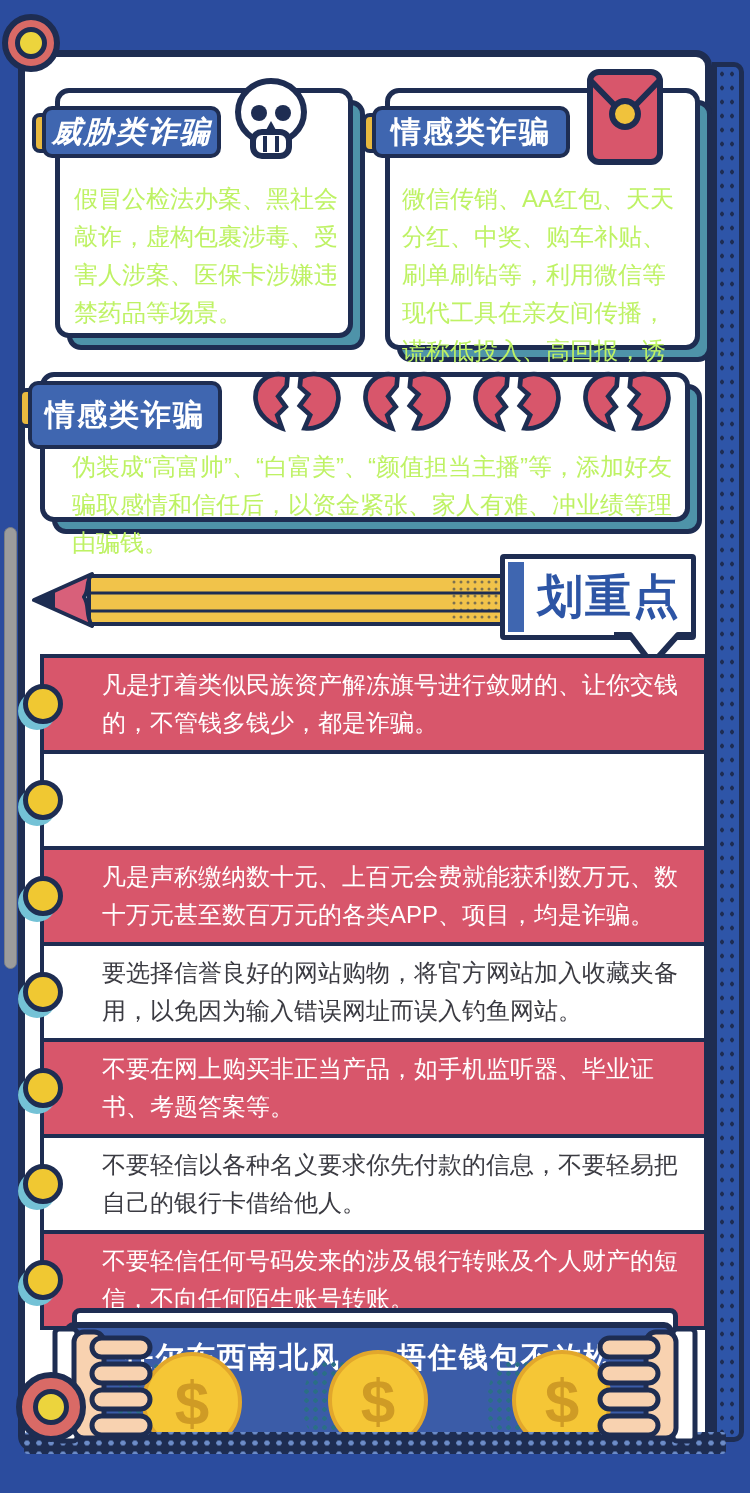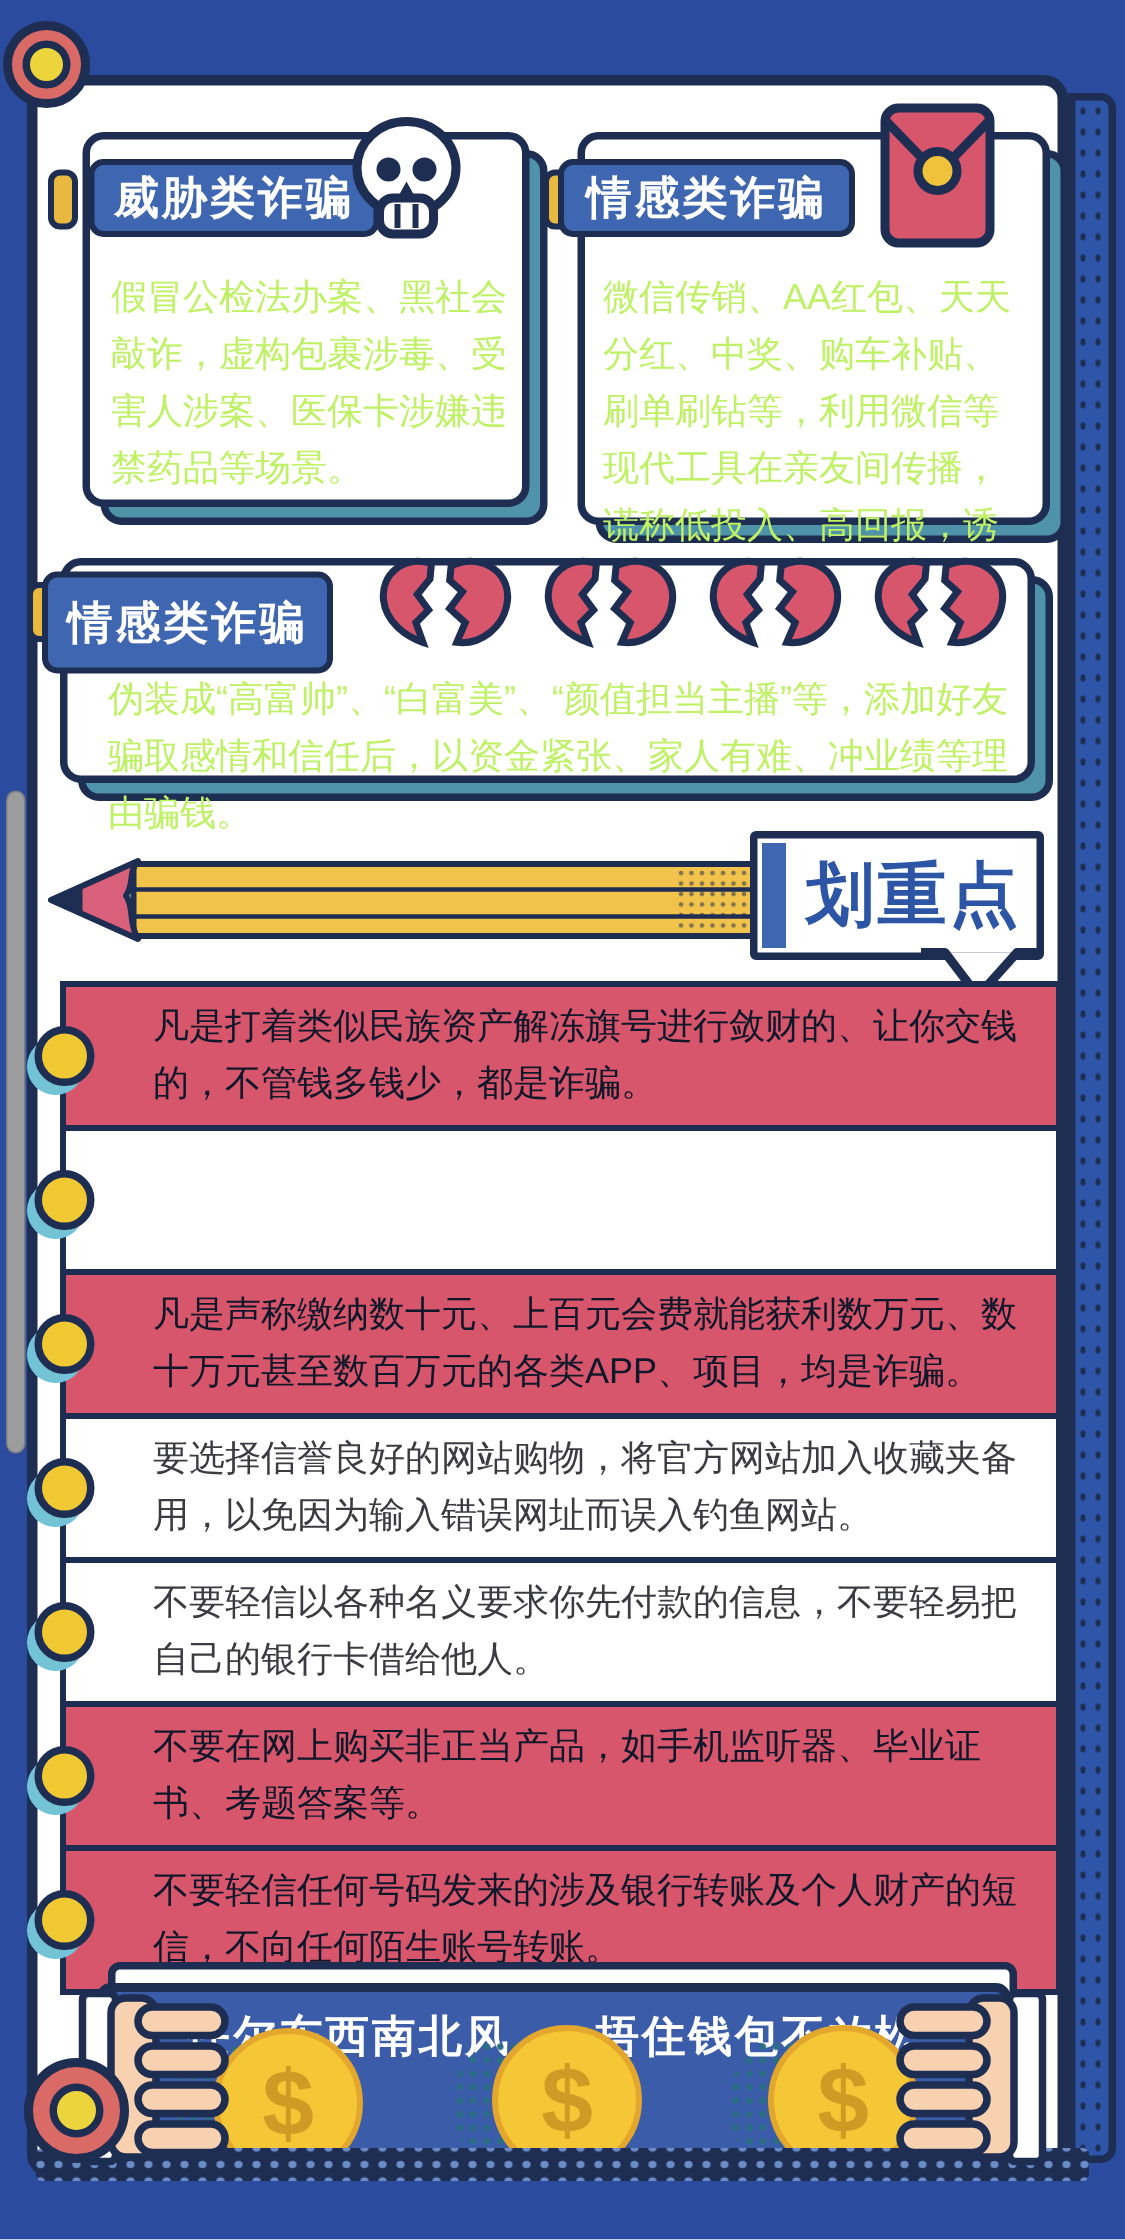--- a/index.html
+++ b/index.html
@@ -55,21 +55,21 @@
     display:flex; align-items:center; justify-content:center;
     font-size:46px; font-weight:bold; color:#2d55a5; letter-spacing:2px;
   }
   
   .points{left:40px; top:658px; width:668px;}
   .point-row{
     position:relative; border:4px solid #1e2d52; margin-top:-4px;
     padding:7px 22px 7px 58px; font-size:24px; line-height:38px; font-weight:500;
     display:flex; align-items:center; min-height:78px;
   }
-  .row-red{background:#d8566b; color:#0f172a;align-items:center;}
+  .row-red{background:#d8566b; color:#ffffff;align-items:center;}
   .row-white{background:#fff; color:#3b3b42;}
   .point-bullet{
     position:absolute; left:-21px; top:50%; transform:translateY(-50%);
     width:30px; height:30px; border-radius:50%;
     background:#f0c832; border:5px solid #1e2d52;
     box-shadow:-6px 7px 0 -1px #74c2d6; z-index:2;
   }
   
   .white-bar{left:72px; top:1308px; width:606px; height:28px; background:#fff;
              border:5px solid #1e2d52; border-radius:8px;}
@@ -96,21 +96,21 @@
 
 <div class="poster">
 
   <div class="abs spine"></div>
   <div class="abs page"></div>
   <div class="abs scrollbar"></div>
 
   <div class="abs card-shadow" style="left:67px;top:100px;width:298px;height:250px;"></div>
   <div class="abs card" style="left:55px;top:88px;width:298px;height:250px;"></div>
   <div class="abs title-tab" style="left:32px;top:113px;"></div>
-  <div class="abs title-bar" style="left:59px;top:106px;width:194px;height:52px;">威胁类诈骗</div>
+  <div class="abs title-bar" style="left:42px;top:106px;width:179px;height:52px;font-style:italic;">威胁类诈骗</div>
   <svg class="abs" style="left:230px;top:76px;" width="82" height="94" viewBox="0 0 82 94">
     <ellipse cx="41" cy="36" rx="33" ry="31" fill="#fff" stroke="#1e2d52" stroke-width="6"></ellipse>
     <rect x="23" y="56" width="36" height="24" rx="9" fill="#fff" stroke="#1e2d52" stroke-width="6"></rect>
     <circle cx="29" cy="37" r="8" fill="#1e2d52"></circle>
     <circle cx="53" cy="37" r="8" fill="#1e2d52"></circle>
     <path d="M41 45 l-5 9 h10 z" fill="#1e2d52"></path>
     <line x1="35" y1="60" x2="35" y2="76" stroke="#1e2d52" stroke-width="4"></line>
     <line x1="47" y1="60" x2="47" y2="76" stroke="#1e2d52" stroke-width="4"></line>
   </svg>
   <div class="abs card-body" style="left:74px;top:180px;width:268px;">假冒公检法办案、黑社会敲诈，虚构包裹涉毒、受害人涉案、医保卡涉嫌违禁药品等场景。</div>
@@ -180,27 +180,27 @@
       <span class="point-bullet"></span>
     </div>
     <div class="point-row row-red">
       <span class="point-bullet"></span>
       <span>凡是声称缴纳数十元、上百元会费就能获利数万元、数十万元甚至数百万元的各类APP、项目，均是诈骗。</span>
     </div>
     <div class="point-row row-white">
       <span class="point-bullet"></span>
       <span>要选择信誉良好的网站购物，将官方网站加入收藏夹备用，以免因为输入错误网址而误入钓鱼网站。</span>
     </div>
+    <div class="point-row row-red">
+      <span class="point-bullet"></span>
+      <span>不要在网上购买非正当产品，如手机监听器、毕业证书、考题答案等。</span>
+    </div>
     <div class="point-row row-white">
       <span class="point-bullet"></span>
       <span>不要轻信以各种名义要求你先付款的信息，不要轻易把自己的银行卡借给他人。</span>
-    </div>
-    <div class="point-row row-red">
-      <span class="point-bullet"></span>
-      <span>不要在网上购买非正当产品，如手机监听器、毕业证书、考题答案等。</span>
     </div>
     <div class="point-row row-red">
       <span class="point-bullet"></span>
       <span>不要轻信任何号码发来的涉及银行转账及个人财产的短信，不向任何陌生账号转账。</span>
     </div>
   </div>
 
   <div class="abs white-bar"></div>
   <div class="abs wallet"></div>
   <div class="abs slogan">

